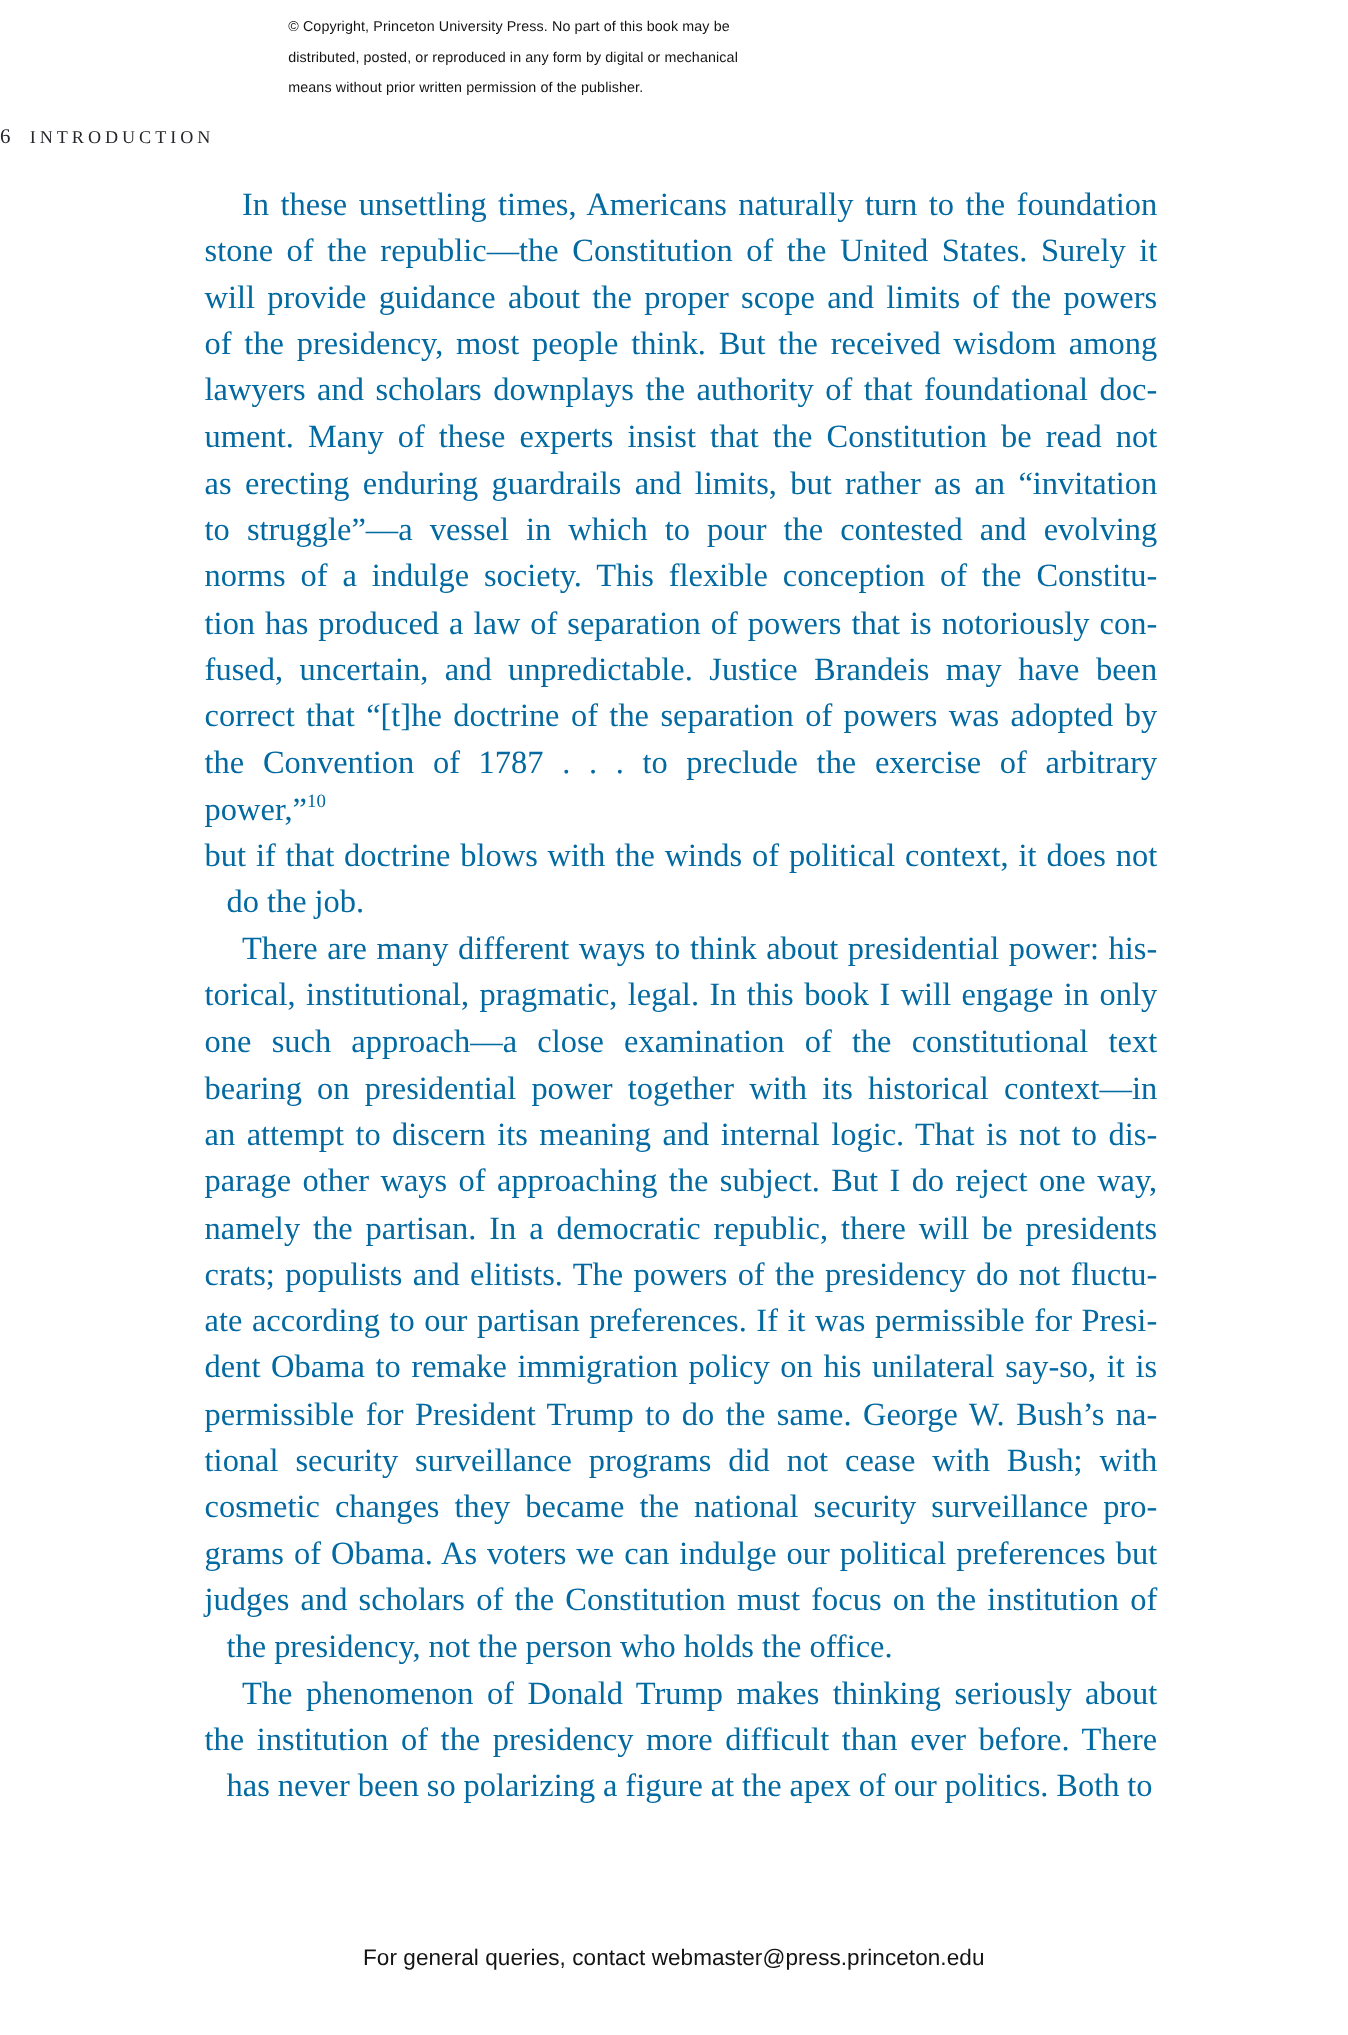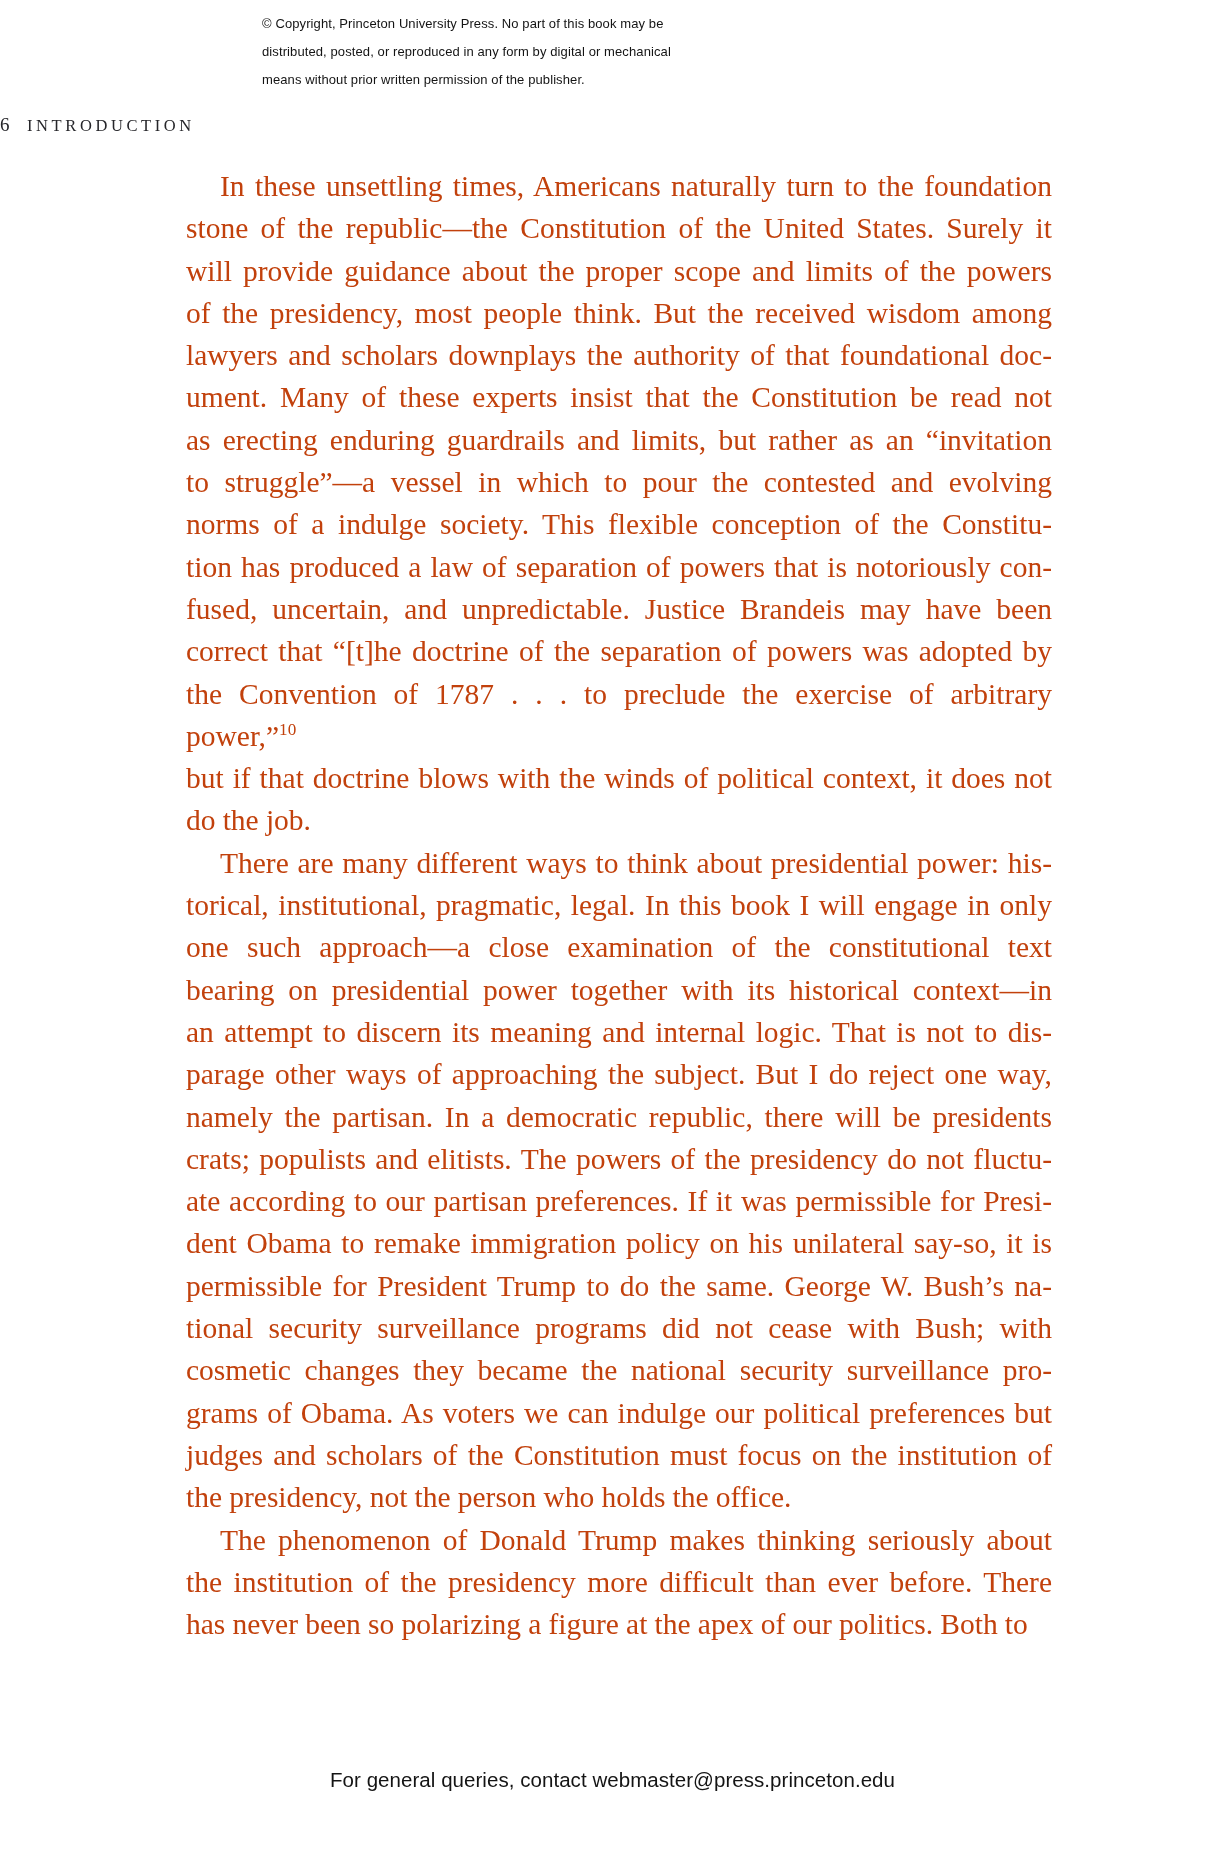--- a/index.html
+++ b/index.html
@@ -56,39 +56,40 @@
   .textblock {
     position: absolute;
     left: 186px;
     top: 165px;
     width: 866px;
   }
   p.body {
     margin: 0;
     font-size: 29.5px;
     line-height: 42.3px;
-    color: #c2410c;
+    color: #0369a1;
     text-align: justify;
     text-align-last: left;
     -webkit-hyphens: none;
     hyphens: none;
     word-spacing: -0.2px;
   }
   
   p.body .ln {
     display: block;
     white-space: pre-wrap;
   }
   p.body .ln.j {
     text-align: justify;
     text-align-last: justify;
   }
   p.body .ln.last {
     text-align: right;
     text-align-last: left;
+    margin-left: 20px;
   }
   p.body .indent { display: inline-block; width: 34px; }
   sup.fn {
     font-size: 0.58em;
     vertical-align: 0.62em;
     line-height: 0;
     letter-spacing: 0.2px;
     margin-top: 29px;
   }
 

